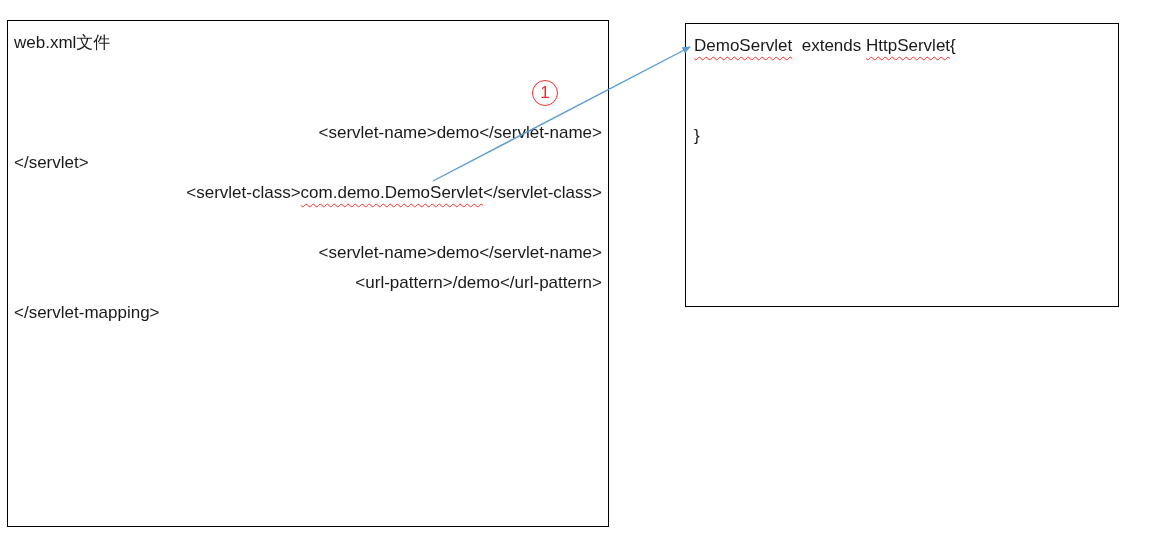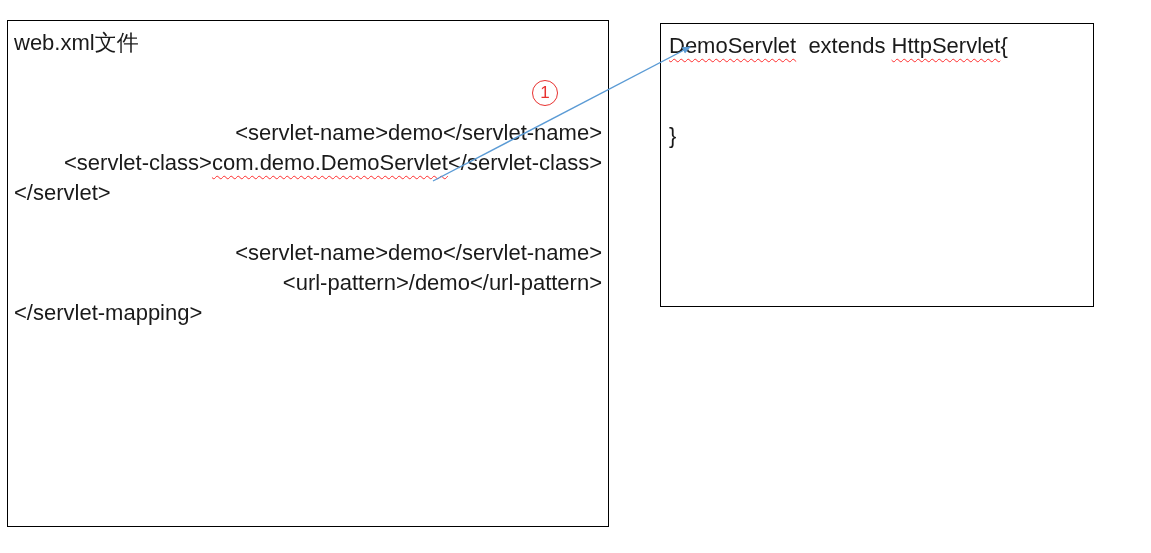--- a/index.html
+++ b/index.html
@@ -23,30 +23,30 @@
     background: #ffffff;
   }
   .left-box {
     left: 7px;
     top: 20px;
     width: 602px;
     height: 507px;
     padding: 7px 6px 0 6px;
   }
   .right-box {
-    left: 660px;
+    left: 685px;
     top: 23px;
     width: 434px;
     height: 284px;
     padding: 7px 8px 0 8px;
   }
   .line {
     height: 30px;
     line-height: 30px;
-    font-size: 22px;
+    font-size: 17px;
     white-space: pre;
   }
   .indent {
     padding-left: 24px;
     text-align: right;
   }
   .squiggle {
     text-decoration-line: underline;
     text-decoration-style: wavy;
     text-decoration-color: #ff2d2d;
@@ -80,22 +80,22 @@
 </head>
 <body>
 
 <div class="canvas">
 
   <div class="box left-box">
     <div class="line">web.xml文件</div>
     <div class="line"></div>
     <div class="line"></div>
     <div class="line indent">&lt;servlet-name&gt;demo&lt;/servlet-name&gt;</div>
+    <div class="line">&lt;/servlet&gt;</div>
     <div class="line indent"><span>&lt;servlet-class&gt;</span><span class="squiggle">com.demo.DemoServlet</span><span>&lt;/servlet-class&gt;</span></div>
-    <div class="line">&lt;/servlet&gt;</div>
     <div class="line"></div>
     <div class="line indent">&lt;servlet-name&gt;demo&lt;/servlet-name&gt;</div>
     <div class="line indent">&lt;url-pattern&gt;/demo&lt;/url-pattern&gt;</div>
     <div class="line">&lt;/servlet-mapping&gt;</div>
   </div>
 
   <div class="box right-box">
     <div class="line"><span class="squiggle">DemoServlet</span><span>  extends </span><span class="squiggle">HttpServlet</span><span>{</span></div>
     <div class="line"></div>
     <div class="line"></div>

